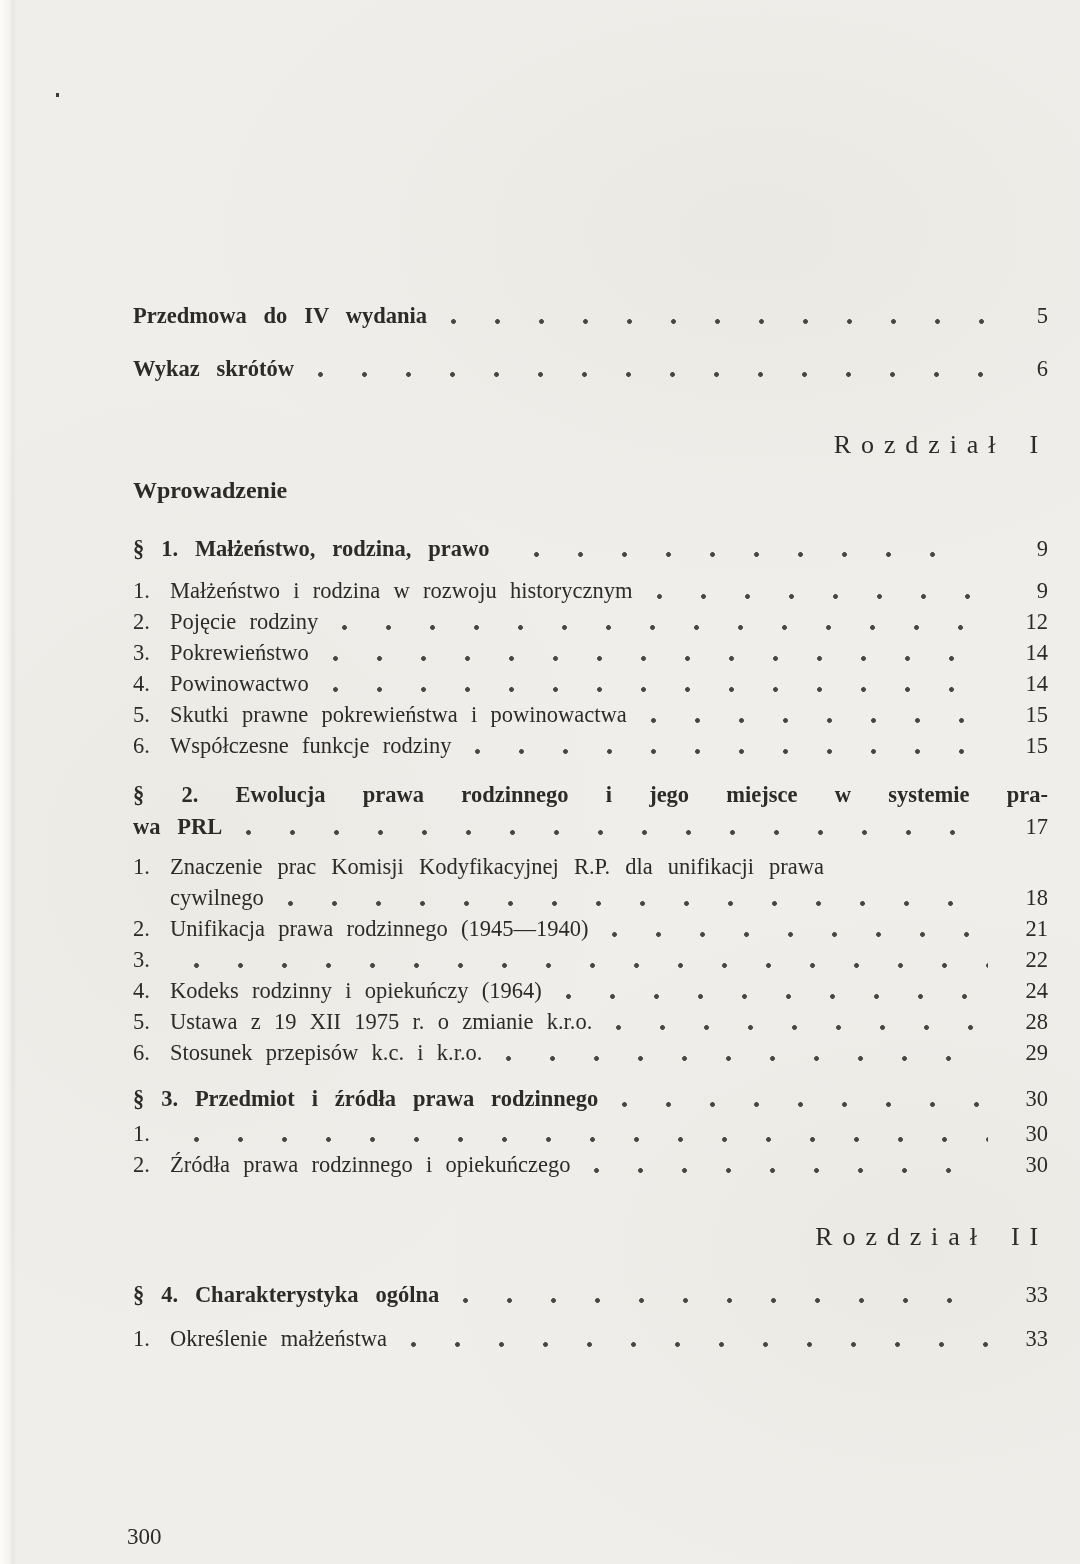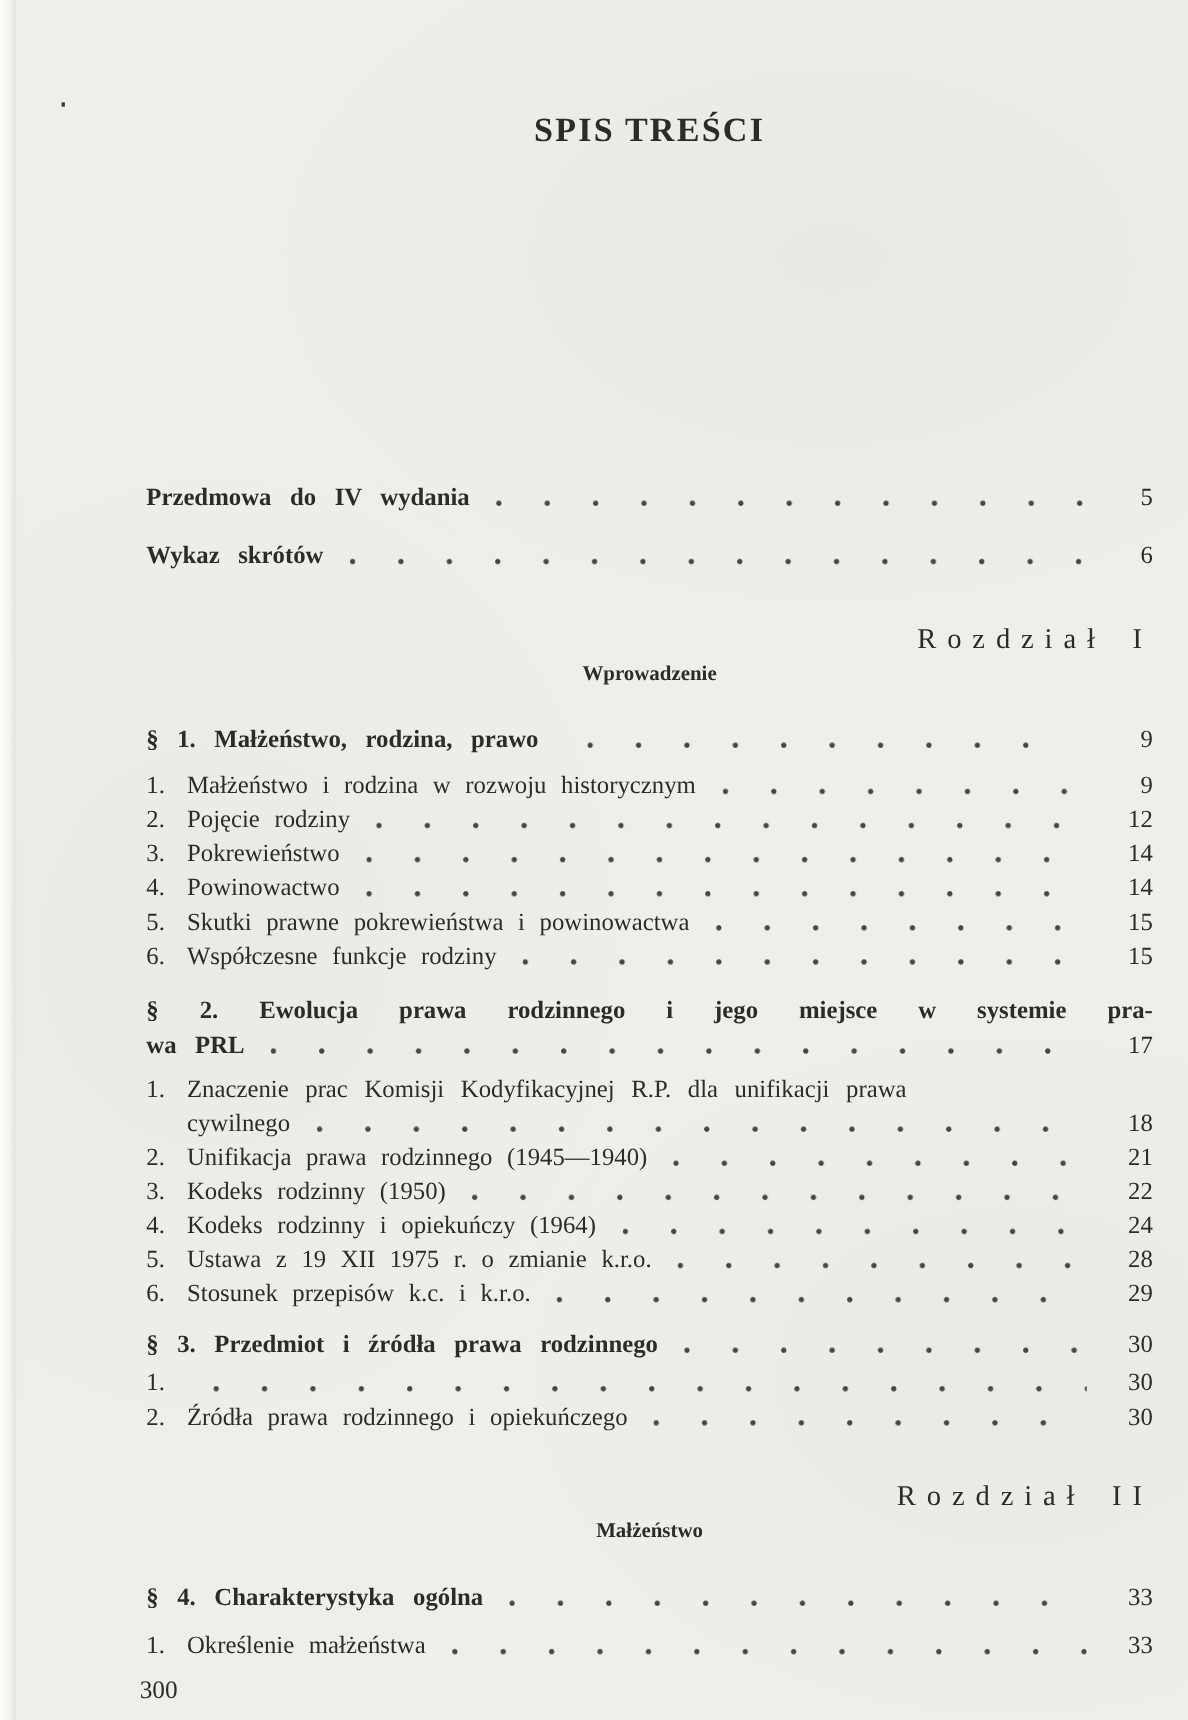--- a/index.html
+++ b/index.html
@@ -60,22 +60,22 @@
     background-position: left bottom;
   }
 
   .num { flex: none; width: 37px; word-spacing: normal; }
 
   .kicker {
     text-align: right; font-size: 26px; line-height: 30px;
     letter-spacing: 0.38em; word-spacing: 0.3em; margin-top: 46px;
   }
   .chapter-title {
-    text-align: center; font-size: 19px; line-height: 34px;
-    font-weight: bold; 
+    font-size: 24px; line-height: 34px;
+    font-weight: bold; margin-top: 13px;
   }
 
   
   .wrap2 { font-size: 22.5px; }
   .wrap2 .jline {
     text-align: justify; line-height: 33px; height: 33px; overflow: hidden;
   }
   .wrap2 .jline::after { content: ""; display: inline-block; width: 100%; }
   .hang { display: flex; align-items: baseline; font-size: 22.5px; line-height: 31px; }
   .hang .hang-right { flex: 1 1 auto; min-width: 0; }
@@ -96,21 +96,20 @@
     position: absolute; left: 127px; top: 1522px;
     font-size: 23px; line-height: 30px;
   }
 </style>
 </head>
 <body>
 
 <div class="page">
   <div class="content">
 
-    <h1 class="doc-title">SPIS TREŚCI</h1>
 
     <div class="front-matter">
       <div class="row bold">
         <span class="lbl">Przedmowa do IV wydania</span>
         <span class="leader"></span>
         <span class="pg">5</span>
       </div>
       <div class="row bold">
         <span class="lbl">Wykaz skrótów</span>
         <span class="leader"></span>
@@ -188,21 +187,20 @@
 
     <div id="sec2-items">
       <div class="row">
         <span class="num">2.</span>
         <span class="lbl">Unifikacja prawa rodzinnego (1945—1940)</span>
         <span class="leader"></span>
         <span class="pg">21</span>
       </div>
       <div class="row">
         <span class="num">3.</span>
-        <span class="lbl">Kodeks rodzinny (1950)</span>
         <span class="leader"></span>
         <span class="pg">22</span>
       </div>
       <div class="row">
         <span class="num">4.</span>
         <span class="lbl">Kodeks rodzinny i opiekuńczy (1964)</span>
         <span class="leader"></span>
         <span class="pg">24</span>
       </div>
       <div class="row">
@@ -232,21 +230,20 @@
       </div>
       <div class="row">
         <span class="num">2.</span>
         <span class="lbl">Źródła prawa rodzinnego i opiekuńczego</span>
         <span class="leader"></span>
         <span class="pg">30</span>
       </div>
     </div>
 
     <div class="kicker" id="ch2-kicker">Rozdział II</div>
-    <div class="chapter-title">Małżeństwo</div>
 
     <div class="row bold" id="sec4-head">
       <span class="lbl">§ 4. Charakterystyka ogólna</span>
       <span class="leader"></span>
       <span class="pg">33</span>
     </div>
     <div id="sec4-items">
       <div class="row">
         <span class="num">1.</span>
         <span class="lbl">Określenie małżeństwa</span>

